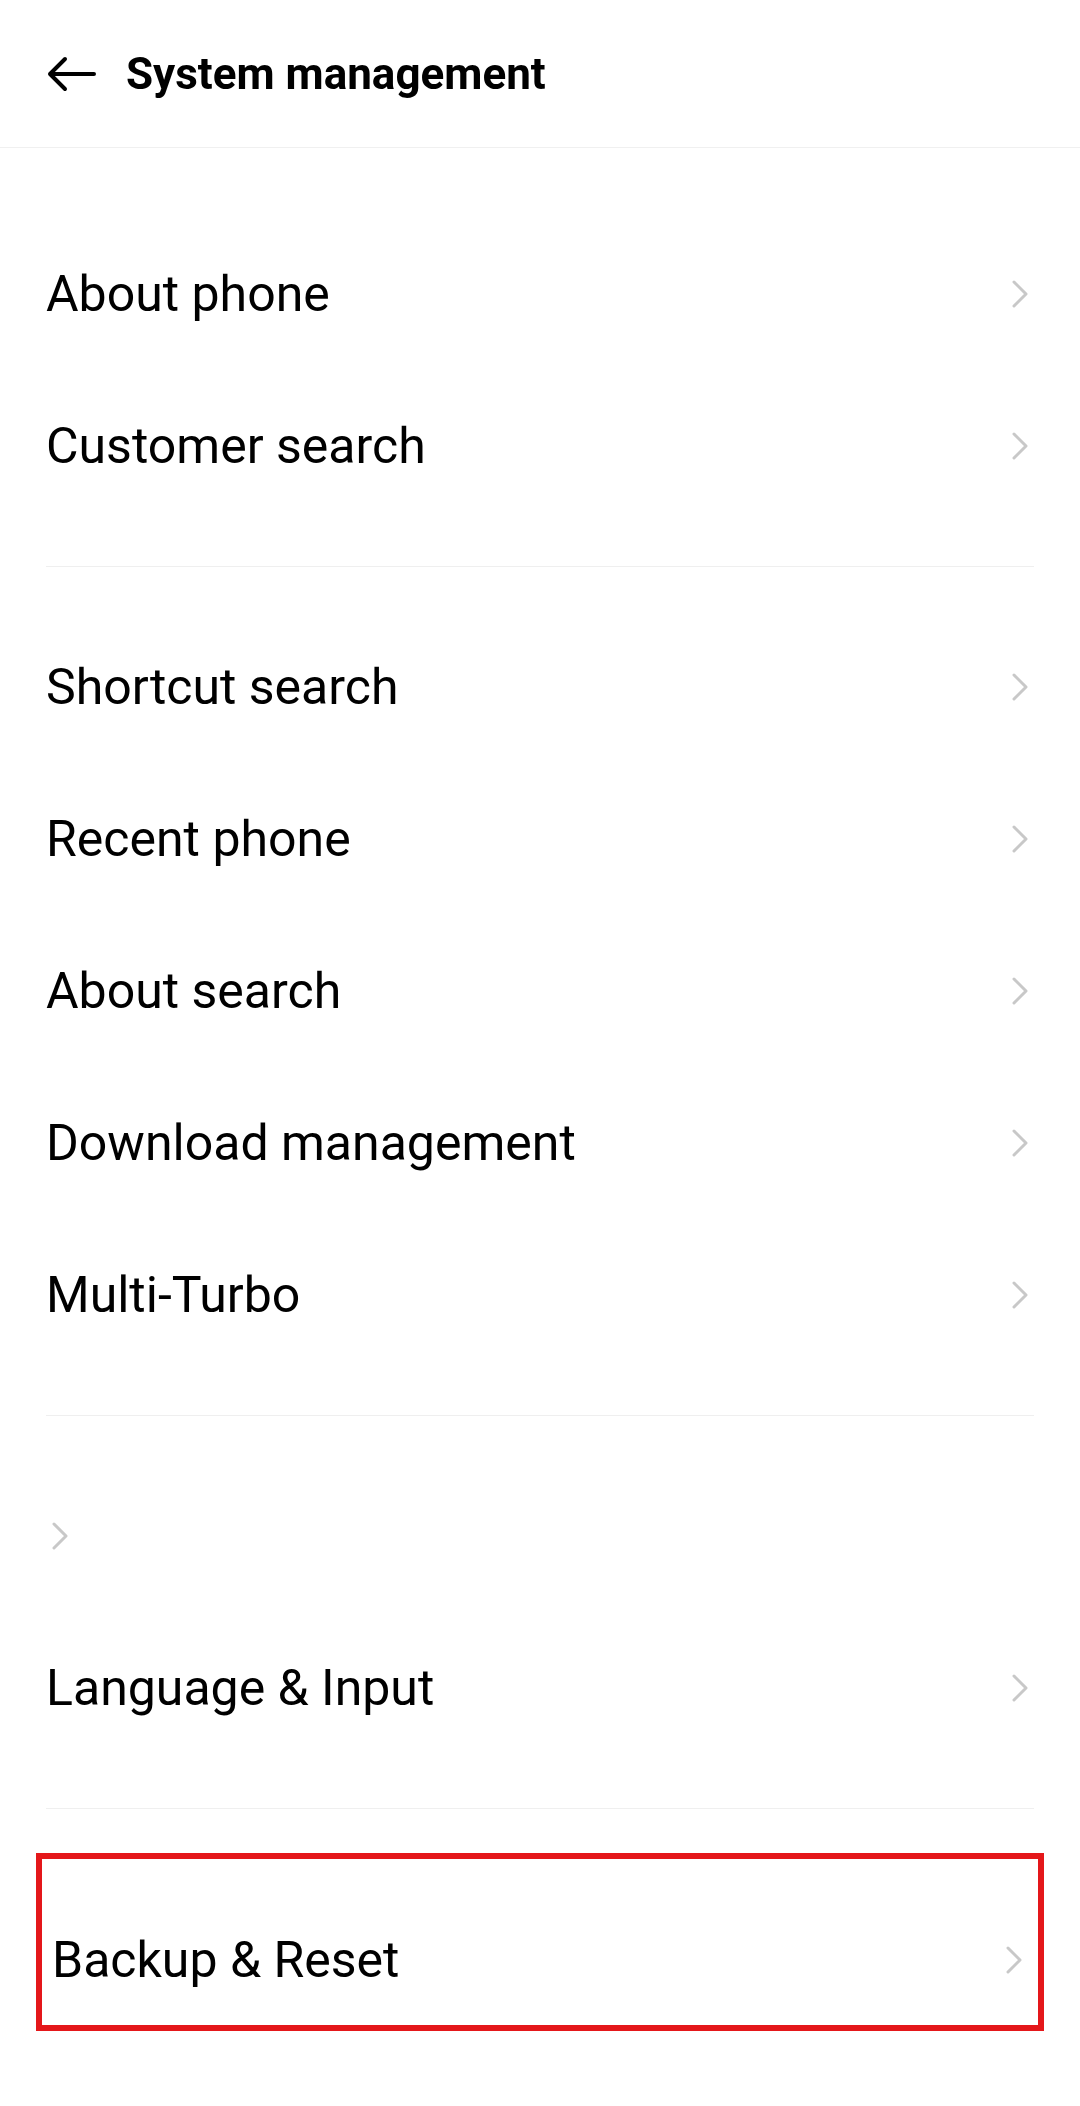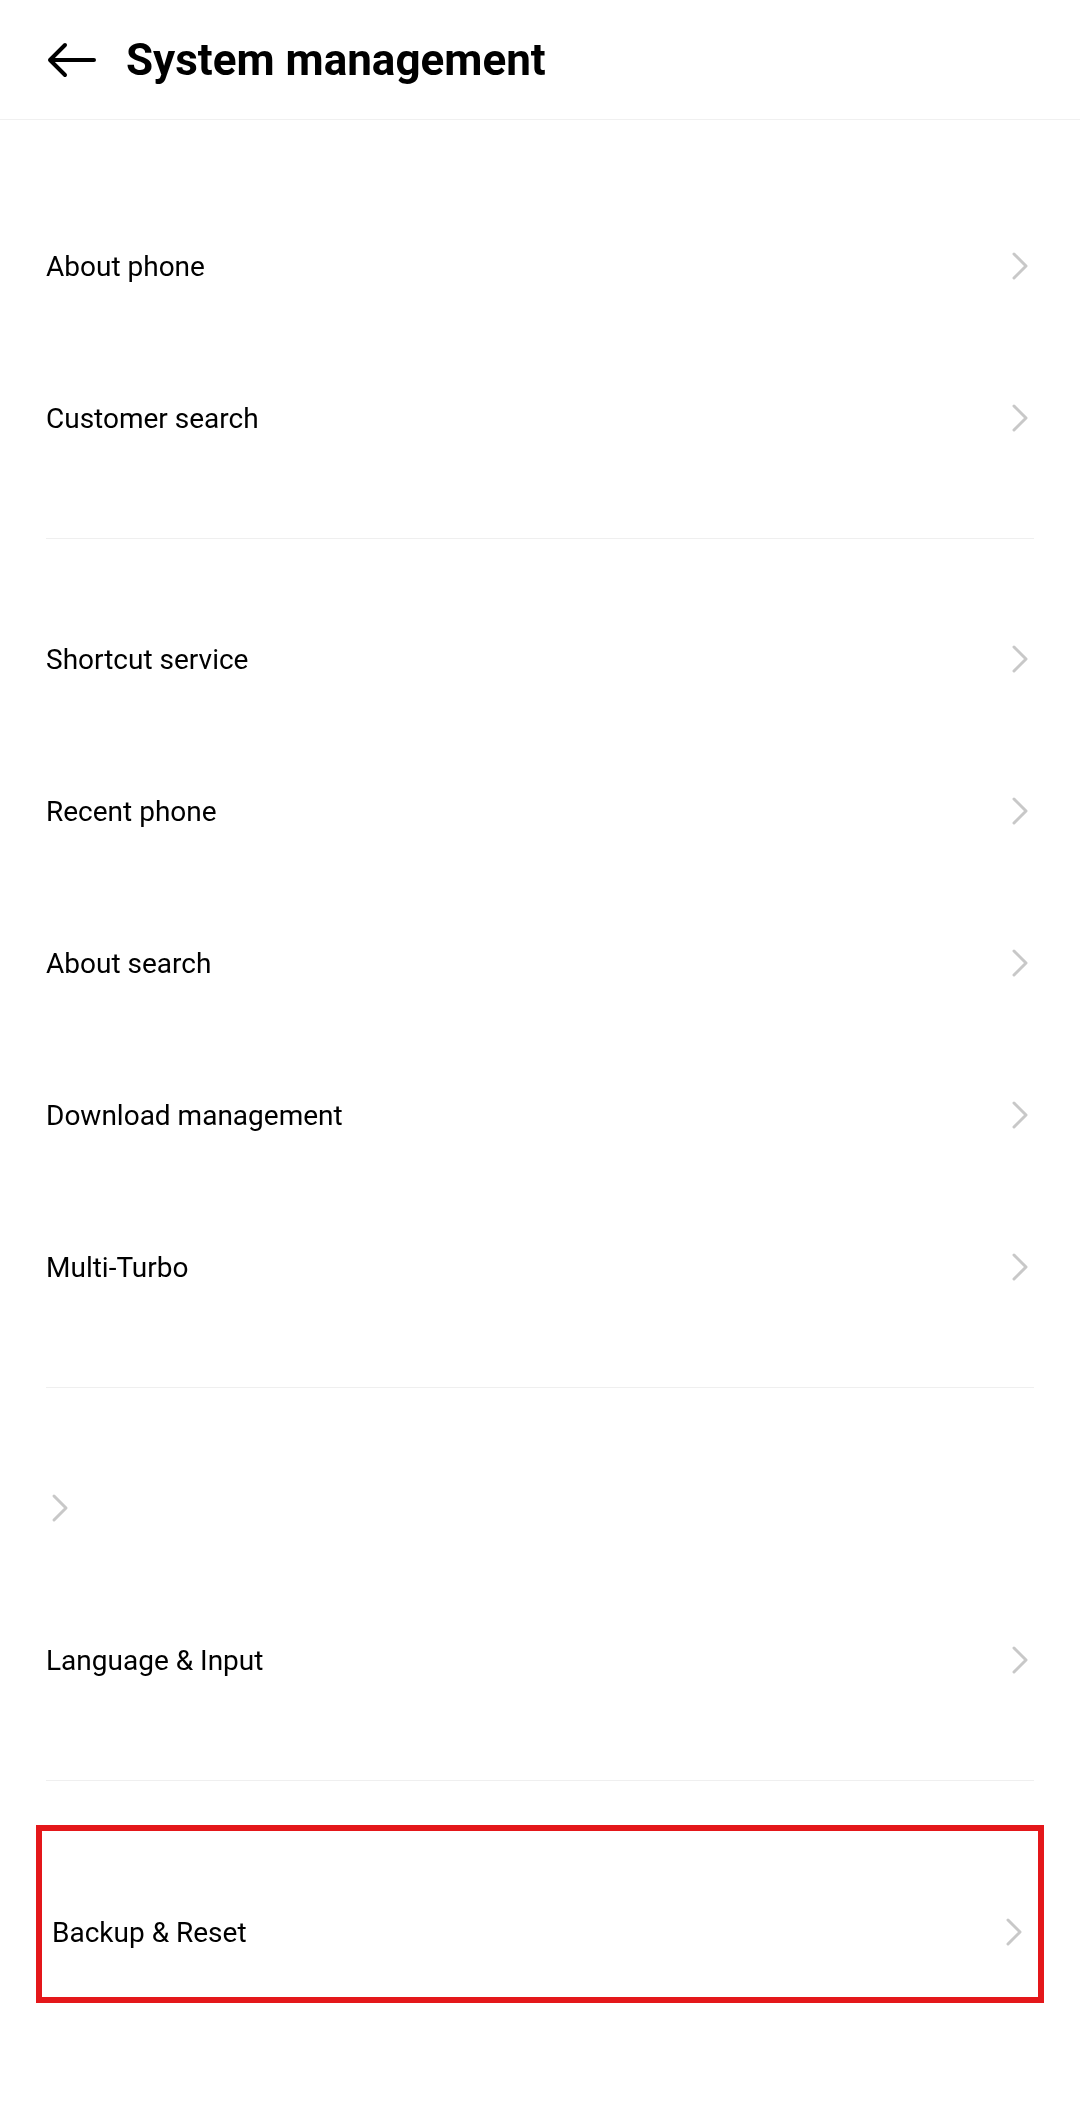--- a/index.html
+++ b/index.html
@@ -10,21 +10,21 @@
     body {
       width: 1080px;
       height: 2106px;
       background: #ffffff;
       font-family: -apple-system, BlinkMacSystemFont, "Segoe UI", Roboto, Helvetica, Arial, sans-serif;
       overflow: hidden;
     }
     .header {
       display: flex;
       align-items: center;
-      height: 120px;
+      height: 148px;
       padding: 0 46px;
       border-bottom: 1px solid #f0f0f0;
     }
     .back-icon {
       width: 50px;
       height: 50px;
       display: flex;
       align-items: center;
       justify-content: center;
       margin-right: 30px;
@@ -40,21 +40,21 @@
     .group {
       padding: 0 46px;
     }
     .list-item {
       display: flex;
       align-items: center;
       justify-content: space-between;
       height: 152px;
     }
     .item-label {
-      font-size: 28px;
+      font-size: 50px;
       font-weight: 400;
       color: #000000;
     }
     .chevron {
       width: 28px;
       height: 28px;
       display: flex;
       align-items: center;
       justify-content: center;
     }
@@ -104,21 +104,21 @@
             <path d="M 3 3 L 15 15 L 3 27" stroke="#c8c8c8" stroke-width="3" fill="none" stroke-linecap="round" stroke-linejoin="round"></path>
           </svg>
       </span>
     </div>
   </div>
 
   <div class="divider"></div>
 
   <div class="group">
     <div class="list-item">
-      <span class="item-label">Shortcut service</span>
+      <span class="item-label">Shortcut search</span>
       <span class="chevron">
         <svg width="18" height="30" viewBox="0 0 18 30">
             <path d="M 3 3 L 15 15 L 3 27" stroke="#c8c8c8" stroke-width="3" fill="none" stroke-linecap="round" stroke-linejoin="round"></path>
           </svg>
       </span>
     </div>
     <div class="list-item">
       <span class="item-label">Recent phone</span>
       <span class="chevron">
         <svg width="18" height="30" viewBox="0 0 18 30">

